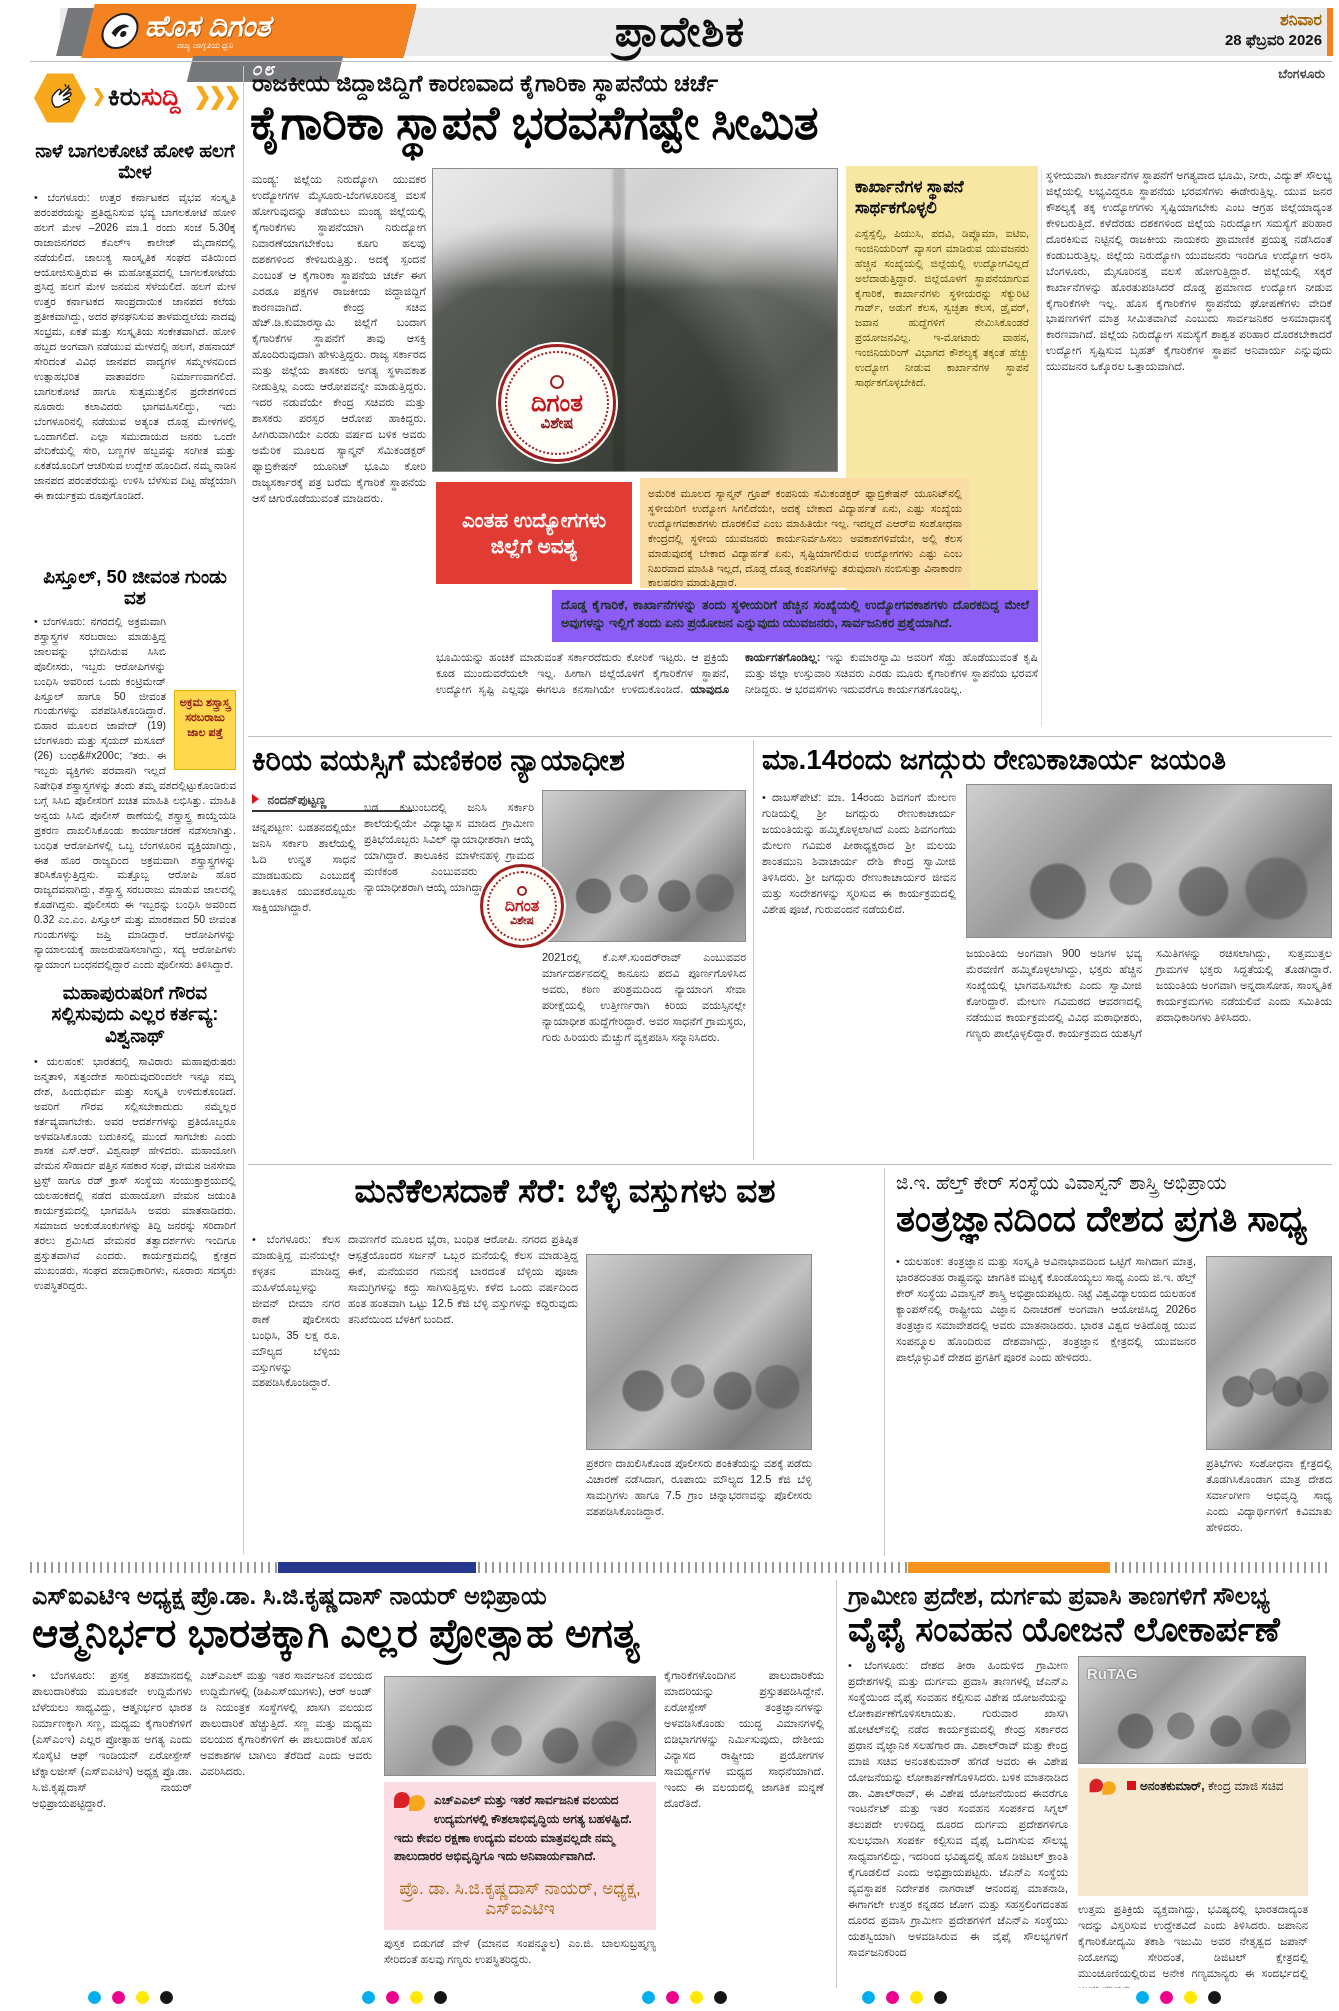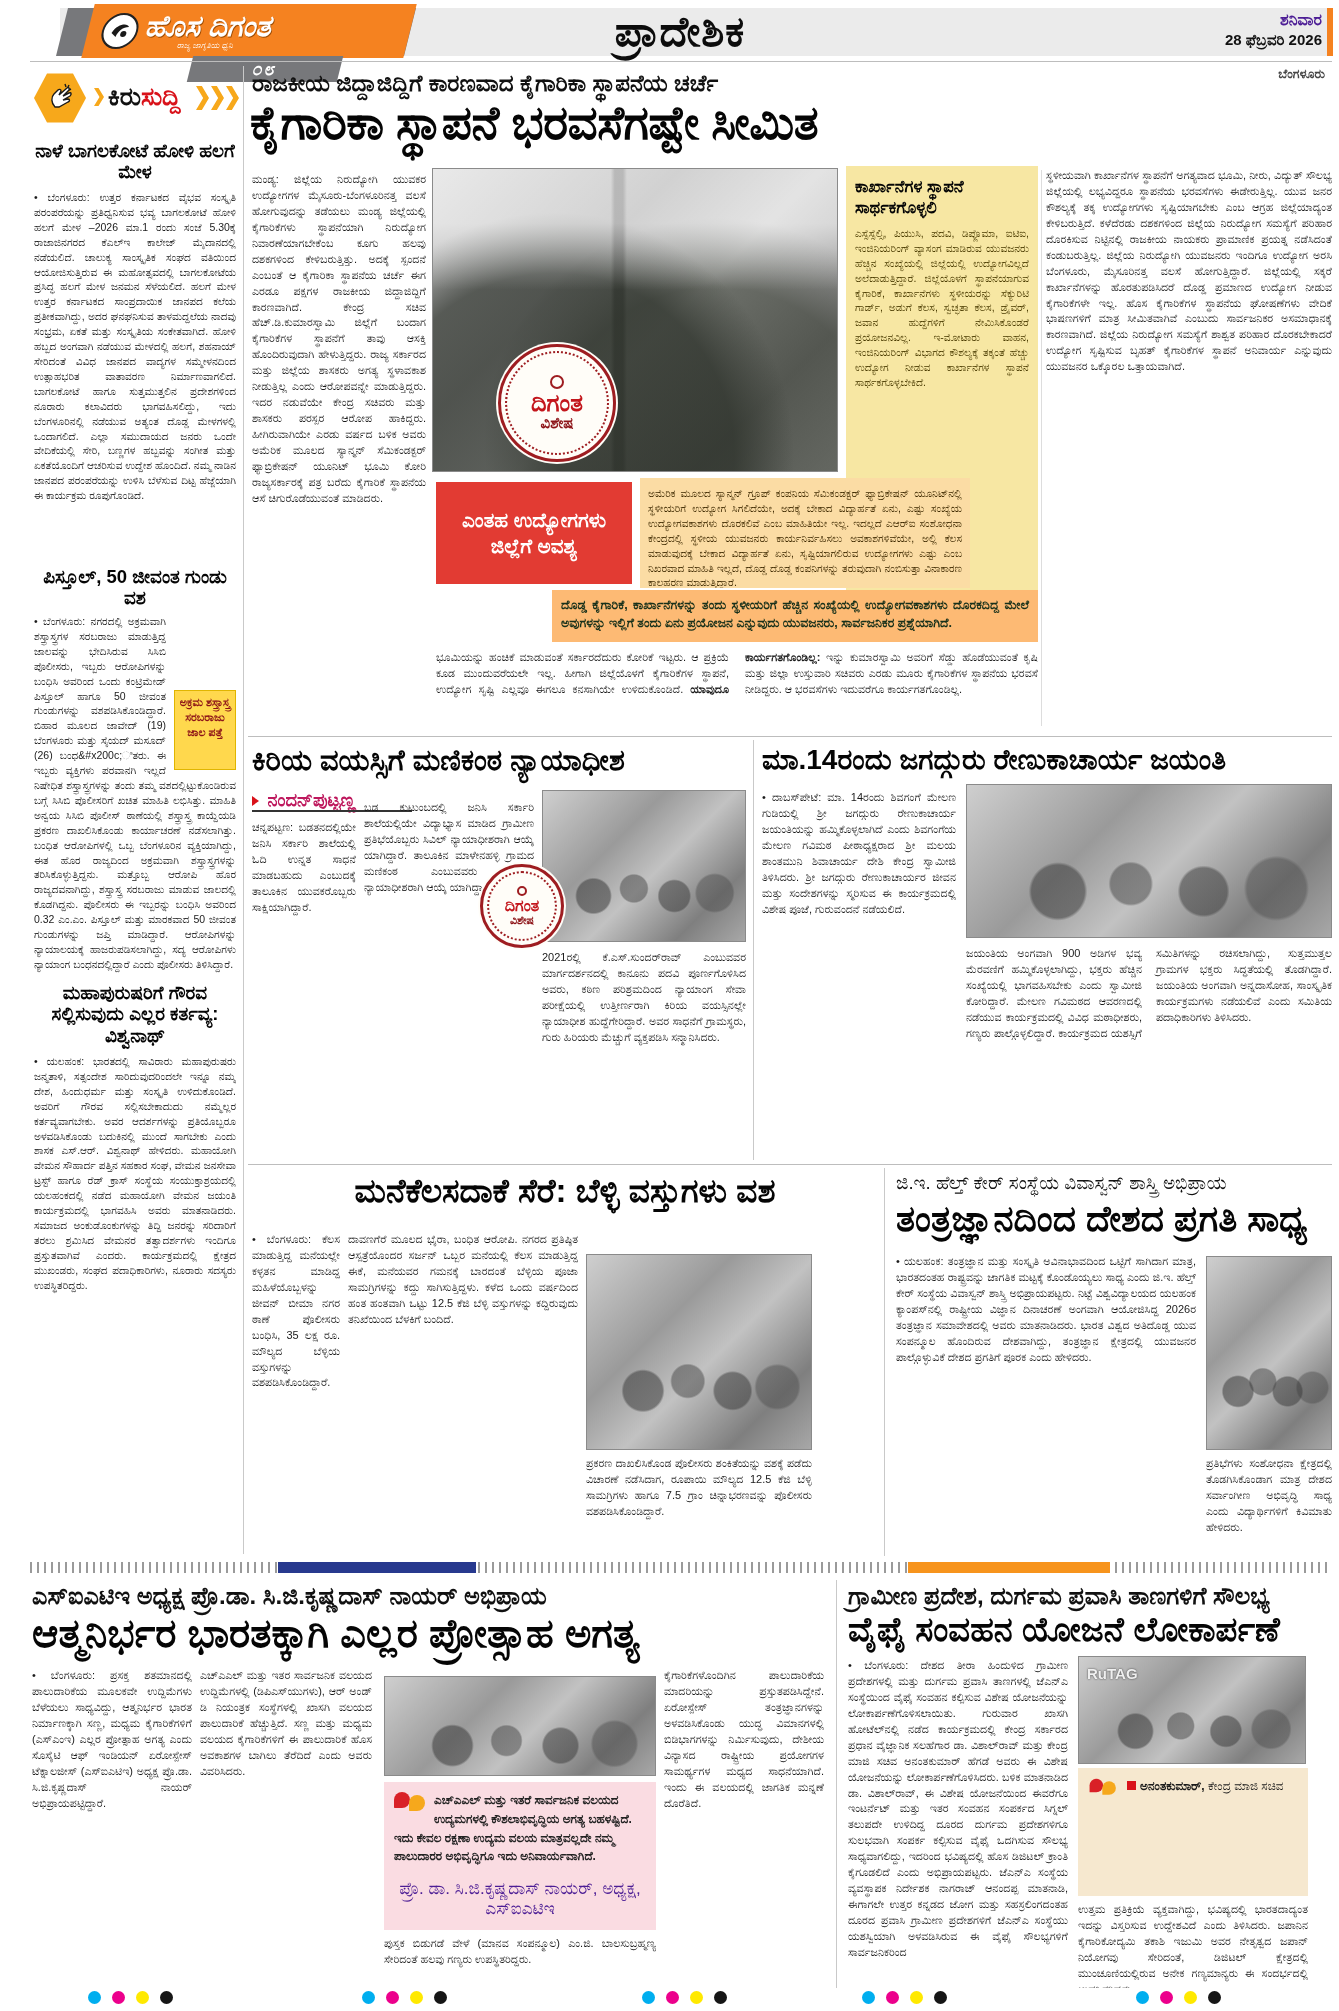--- a/index.html
+++ b/index.html
@@ -27,21 +27,21 @@
   .hex{clip-path:polygon(25% 3%,75% 3%,100% 50%,75% 97%,25% 97%,0 50%);background:#f7a81b;display:flex;align-items:center;justify-content:center}
   .chev{width:13px;height:24px;background:#f7a81b;clip-path:polygon(0 0,45% 0,100% 50%,45% 100%,0 100%,55% 50%);display:inline-block;margin-right:2px}
   .chev.sm{width:10px;height:18px}
   .quote-ic{position:relative;width:34px;height:22px}
   .quote-ic i{position:absolute;width:16px;height:16px;border-radius:50% 50% 50% 4%;display:block}
   .quote-ic i.q1{left:0;top:0;background:#d92027}
   .quote-ic i.q2{left:15px;top:3px;background:#f6a81c}
   .dot{width:13px;height:13px;border-radius:50%;display:inline-block;margin-right:11px}
   .dot.c{background:#00aeef}.dot.m{background:#ec008c}.dot.y{background:#ffe900}.dot.k{background:#161616}
   .kicker{font-weight:600;color:#111}
-  .redtxt{color:#4c1d95}
+  .redtxt{color:#a16207}
   .divider{background:repeating-linear-gradient(90deg,#9a9a9a 0 2px,#fff 2px 7px)}
 </style>
 </head>
 <body>
 
 <div class="abs" style="left:60px;top:8px;width:1272px;height:48px;background:#ebebeb"></div>
 <div class="abs skew" style="left:62px;top:8px;width:348px;height:48px;background:#77787b"></div>
 <div class="abs skew" style="left:88px;top:4px;width:322px;height:54px;background:#f58220;display:flex;align-items:center;padding-left:14px">
   <span class="abs" style="position:relative;width:36px;height:36px;background:#fff;border-radius:50%;border:2px solid #222;display:inline-flex;align-items:center;justify-content:center;margin-right:8px">
     <svg width="24" height="24" viewBox="0 0 24 24">
@@ -152,38 +152,38 @@
 </div>
 
 <div class="abs" style="left:436px;top:482px;width:196px;height:102px;background:#e23b33;display:flex;align-items:center;justify-content:center;padding:6px">
   <span style="color:#fff;font-weight:bold;font-size:20px;line-height:1.3;text-align:center">ಎಂತಹ ಉದ್ಯೋಗಗಳು ಜಿಲ್ಲೆಗೆ ಅವಶ್ಯ</span>
 </div>
 
 <div class="abs small-text" style="left:640px;top:478px;width:330px;height:110px;background:#fbdca4;padding:8px;color:#3f2a00">
   <span>ಅಮೆರಿಕ ಮೂಲದ ಸ್ಯಾನ್ಮನ್ ಗ್ರೂಪ್ ಕಂಪನಿಯ ಸೆಮಿಕಂಡಕ್ಟರ್ ಫ್ಯಾಬ್ರಿಕೇಷನ್ ಯೂನಿಟ್‌ನಲ್ಲಿ ಸ್ಥಳೀಯರಿಗೆ ಉದ್ಯೋಗ ಸಿಗಲಿದೆಯೇ, ಅದಕ್ಕೆ ಬೇಕಾದ ವಿದ್ಯಾರ್ಹತೆ ಏನು, ಎಷ್ಟು ಸಂಖ್ಯೆಯ ಉದ್ಯೋಗವಕಾಶಗಳು ದೊರಕಲಿವೆ ಎಂಬ ಮಾಹಿತಿಯೇ ಇಲ್ಲ. ಇದಲ್ಲದೆ ಎಆರ್‌ಐ ಸಂಶೋಧನಾ ಕೇಂದ್ರದಲ್ಲಿ ಸ್ಥಳೀಯ ಯುವಜನರು ಕಾರ್ಯನಿರ್ವಹಿಸಲು ಅವಕಾಶಗಳಿವೆಯೇ, ಅಲ್ಲಿ ಕೆಲಸ ಮಾಡುವುದಕ್ಕೆ ಬೇಕಾದ ವಿದ್ಯಾರ್ಹತೆ ಏನು, ಸೃಷ್ಟಿಯಾಗಲಿರುವ ಉದ್ಯೋಗಗಳು ಎಷ್ಟು ಎಂಬ ನಿಖರವಾದ ಮಾಹಿತಿ ಇಲ್ಲದೆ, ದೊಡ್ಡ ದೊಡ್ಡ ಕಂಪನಿಗಳನ್ನು ತರುವುದಾಗಿ ನಂಬಿಸುತ್ತಾ ವಿನಾಕಾರಣ ಕಾಲಹರಣ ಮಾಡುತ್ತಿದ್ದಾರೆ.</span>
 </div>
 
-<div class="abs" style="left:552px;top:590px;width:486px;height:52px;background:#fdba74;padding:6px 9px">
+<div class="abs" style="left:552px;top:590px;width:486px;height:52px;background:#8b5cf6;padding:6px 9px">
   <span style="font-weight:bold;font-size:12.5px;line-height:1.45;color:#17301a;text-align:justify;display:block">ದೊಡ್ಡ ಕೈಗಾರಿಕೆ, ಕಾರ್ಖಾನೆಗಳನ್ನು ತಂದು ಸ್ಥಳೀಯರಿಗೆ ಹೆಚ್ಚಿನ ಸಂಖ್ಯೆಯಲ್ಲಿ ಉದ್ಯೋಗವಕಾಶಗಳು ದೊರಕದಿದ್ದ ಮೇಲೆ ಅವುಗಳನ್ನು ಇಲ್ಲಿಗೆ ತಂದು ಏನು ಪ್ರಯೋಜನ ಎನ್ನುವುದು ಯುವಜನರು, ಸಾರ್ವಜನಿಕರ ಪ್ರಶ್ನೆಯಾಗಿದೆ.</span>
 </div>
 
 <div class="abs body-text" style="left:436px;top:650px;width:602px;height:80px;column-count:2;column-gap:16px">
   <span>ಭೂಮಿಯನ್ನು ಹಂಚಿಕೆ ಮಾಡುವಂತೆ ಸರ್ಕಾರದೆದುರು ಕೋರಿಕೆ ಇಟ್ಟರು. ಆ ಪ್ರಕ್ರಿಯೆ ಕೂಡ ಮುಂದುವರೆಯಲೇ ಇಲ್ಲ. ಹೀಗಾಗಿ ಜಿಲ್ಲೆಯೊಳಗೆ ಕೈಗಾರಿಕೆಗಳ ಸ್ಥಾಪನೆ, ಉದ್ಯೋಗ ಸೃಷ್ಟಿ ಎಲ್ಲವೂ ಈಗಲೂ ಕನಸಾಗಿಯೇ ಉಳಿದುಕೊಂಡಿದೆ.</span>
   <b>ಯಾವುದೂ ಕಾರ್ಯಗತಗೊಂಡಿಲ್ಲ:</b>
   <span>ಇನ್ನು ಕುಮಾರಸ್ವಾಮಿ ಅವರಿಗೆ ಸೆಡ್ಡು ಹೊಡೆಯುವಂತೆ ಕೃಷಿ ಮತ್ತು ಜಿಲ್ಲಾ ಉಸ್ತುವಾರಿ ಸಚಿವರು ಎರಡು ಮೂರು ಕೈಗಾರಿಕೆಗಳ ಸ್ಥಾಪನೆಯ ಭರವಸೆ ನೀಡಿದ್ದರು. ಆ ಭರವಸೆಗಳು ಇದುವರೆಗೂ ಕಾರ್ಯಗತಗೊಂಡಿಲ್ಲ.</span>
 </div>
 
 <div class="abs hrule" style="left:248px;top:736px;width:1084px"></div>
 
 <div class="abs hl" style="left:252px;top:744px;width:498px;font-size:29px">
   <span>ಕಿರಿಯ ವಯಸ್ಸಿಗೆ ಮಣಿಕಂಠ ನ್ಯಾಯಾಧೀಶ</span>
 </div>
 <div class="abs" style="left:252px;top:790px">
   <span style="display:inline-block;width:0;height:0;border-left:7px solid #d9121a;border-top:5px solid transparent;border-bottom:5px solid transparent;margin-right:4px"></span>
-  <span style="font-size:18px;font-weight:bold;color:#be185d">ನಂದನ್‌ಪುಟ್ಟಣ್ಣ</span>
+  <span style="font-size:12px;font-weight:bold;color:#404040">ನಂದನ್‌ಪುಟ್ಟಣ್ಣ</span>
 </div>
 <div class="abs" style="left:252px;top:810px;width:160px;height:2px;background:#333"></div>
 <div class="abs body-text" style="left:252px;top:820px;width:104px;height:340px">
   <span>ಚನ್ನಪಟ್ಟಣ: ಬಡತನದಲ್ಲಿಯೇ ಜನಿಸಿ ಸರ್ಕಾರಿ ಶಾಲೆಯಲ್ಲಿ ಓದಿ ಉನ್ನತ ಸಾಧನೆ ಮಾಡಬಹುದು ಎಂಬುದಕ್ಕೆ ತಾಲೂಕಿನ ಯುವಕರೊಬ್ಬರು ಸಾಕ್ಷಿಯಾಗಿದ್ದಾರೆ.</span>
 </div>
 <div class="abs body-text" style="left:364px;top:800px;width:170px;height:360px">
   <span>ಬಡ ಕುಟುಂಬದಲ್ಲಿ ಜನಿಸಿ ಸರ್ಕಾರಿ ಶಾಲೆಯಲ್ಲಿಯೇ ವಿದ್ಯಾಭ್ಯಾಸ ಮಾಡಿದ ಗ್ರಾಮೀಣ ಪ್ರತಿಭೆಯೊಬ್ಬರು ಸಿವಿಲ್ ನ್ಯಾಯಾಧೀಶರಾಗಿ ಆಯ್ಕೆ ಯಾಗಿದ್ದಾರೆ. ತಾಲೂಕಿನ ಮಾಳೇನಹಳ್ಳಿ ಗ್ರಾಮದ ಮಣಿಕಂಠ ಎಂಬುವವರು ಸಿವಿಲ್ ನ್ಯಾಯಾಧೀಶರಾಗಿ ಆಯ್ಕೆ ಯಾಗಿದ್ದಾರೆ.</span>
 </div>
 <div class="abs photo" style="left:542px;top:790px;width:204px;height:152px">
     <span class="shade"></span>

